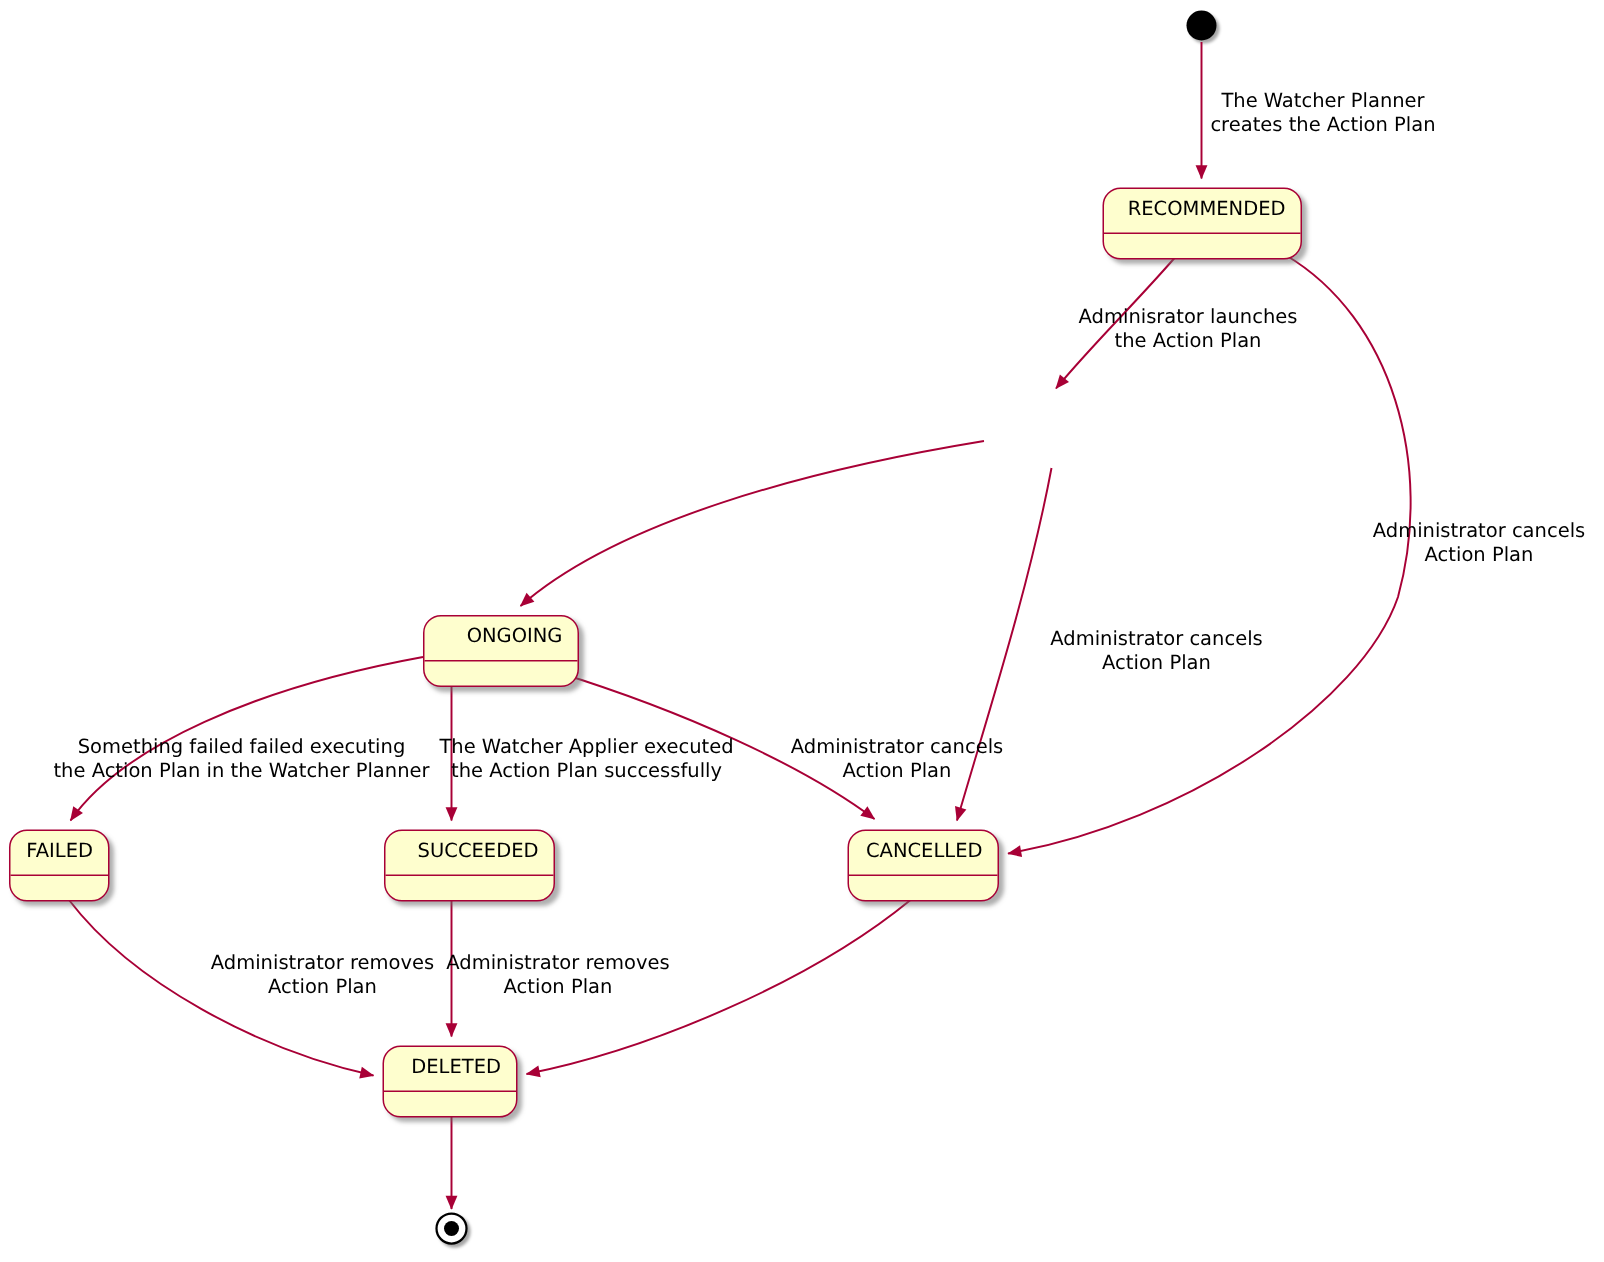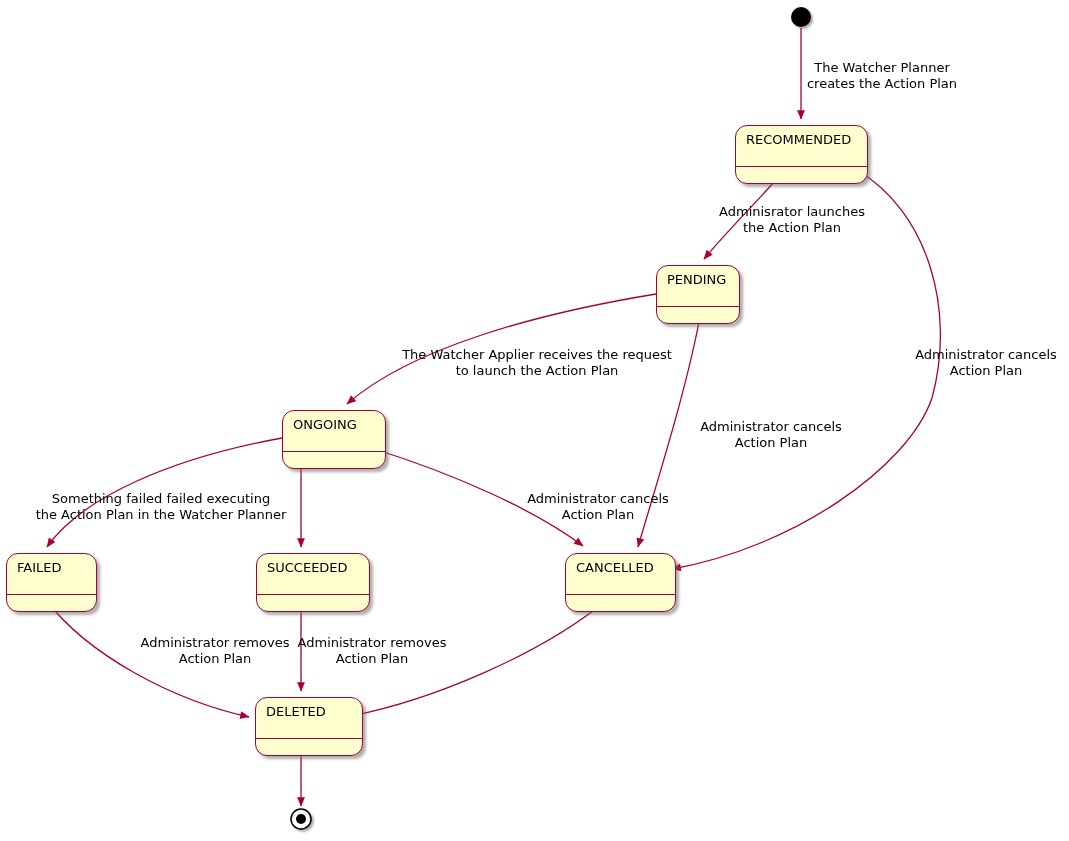--- a/index.html
+++ b/index.html
@@ -30,22 +30,22 @@
   .state {
     position: absolute;
     background: var(--state-fill, #FEFECE);
     border: 1.5px solid var(--state-border, #A80036);
     border-radius: 12px;
     box-shadow: 3px 3px 3px rgba(110,110,110,0.55);
   }
   .state-title {
     font-size: 13px;
     line-height: 16px;
-    text-align: left;
-    padding: 6px 10px 18px 10px;
+    text-align: right;
+    padding: 6px 10px 7px 10px;
     border-bottom: 1px solid var(--state-border, #A80036);
     color: var(--label-text, #000);
     white-space: nowrap;
   }
   .state-body { height: 16px; border-radius: 0 0 12px 12px; }
 
   .edge-label {
     position: absolute;
     transform: translateX(-50%);
     text-align: center;
@@ -86,70 +86,66 @@
       <circle cx="301" cy="819" r="10" class="final-outer"></circle>
       <circle cx="301" cy="819" r="5" class="final-inner"></circle>
     </g>
   </svg>
 
   <div class="state" style="left:735px;top:125px;width:133px">
     <div class="state-title">RECOMMENDED</div>
     <div class="state-body"></div>
   </div>
 
-  <div class="state" style="left:656px;top:265px;width:84px">
-    <div class="state-title">PENDING</div>
-    <div class="state-body"></div>
-  </div>
 
   <div class="state" style="left:282px;top:410px;width:104px">
     <div class="state-title">ONGOING</div>
     <div class="state-body"></div>
   </div>
 
-  <div class="state" style="left:6px;top:553px;width:91px">
+  <div class="state" style="left:6px;top:553px;width:67px">
     <div class="state-title">FAILED</div>
     <div class="state-body"></div>
   </div>
 
   <div class="state" style="left:256px;top:553px;width:114px">
     <div class="state-title">SUCCEEDED</div>
     <div class="state-body"></div>
   </div>
 
-  <div class="state" style="left:565px;top:553px;width:111px">
+  <div class="state" style="left:565px;top:553px;width:101px">
     <div class="state-title">CANCELLED</div>
     <div class="state-body"></div>
   </div>
 
-  <div class="state" style="left:255px;top:697px;width:108px">
+  <div class="state" style="left:255px;top:697px;width:90px">
     <div class="state-title">DELETED</div>
     <div class="state-body"></div>
   </div>
 
   <div class="edge-label" style="left:792px;top:204px">
     <div>Adminisrator launches</div>
     <div>the Action Plan</div>
   </div>
 
   <div class="edge-label" style="left:882px;top:60px">
     <div>The Watcher Planner</div>
     <div>creates the Action Plan</div>
   </div>
 
-  <div class="edge-label" style="left:537px;top:347px">
-    <div>The Watcher Applier receives the request</div>
-    <div>to launch the Action Plan</div>
-  </div>
 
   <div class="edge-label" style="left:161px;top:491px">
     <div>Something failed failed executing</div>
     <div>the Action Plan in the Watcher Planner</div>
   </div>
 
+  <div class="edge-label" style="left:391px;top:491px">
+    <div>The Watcher Applier executed</div>
+    <div>the Action Plan successfully</div>
+  </div>
 
   <div class="edge-label" style="left:598px;top:491px">
     <div>Administrator cancels</div>
     <div>Action Plan</div>
   </div>
 
   <div class="edge-label" style="left:771px;top:419px">
     <div>Administrator cancels</div>
     <div>Action Plan</div>
   </div>

